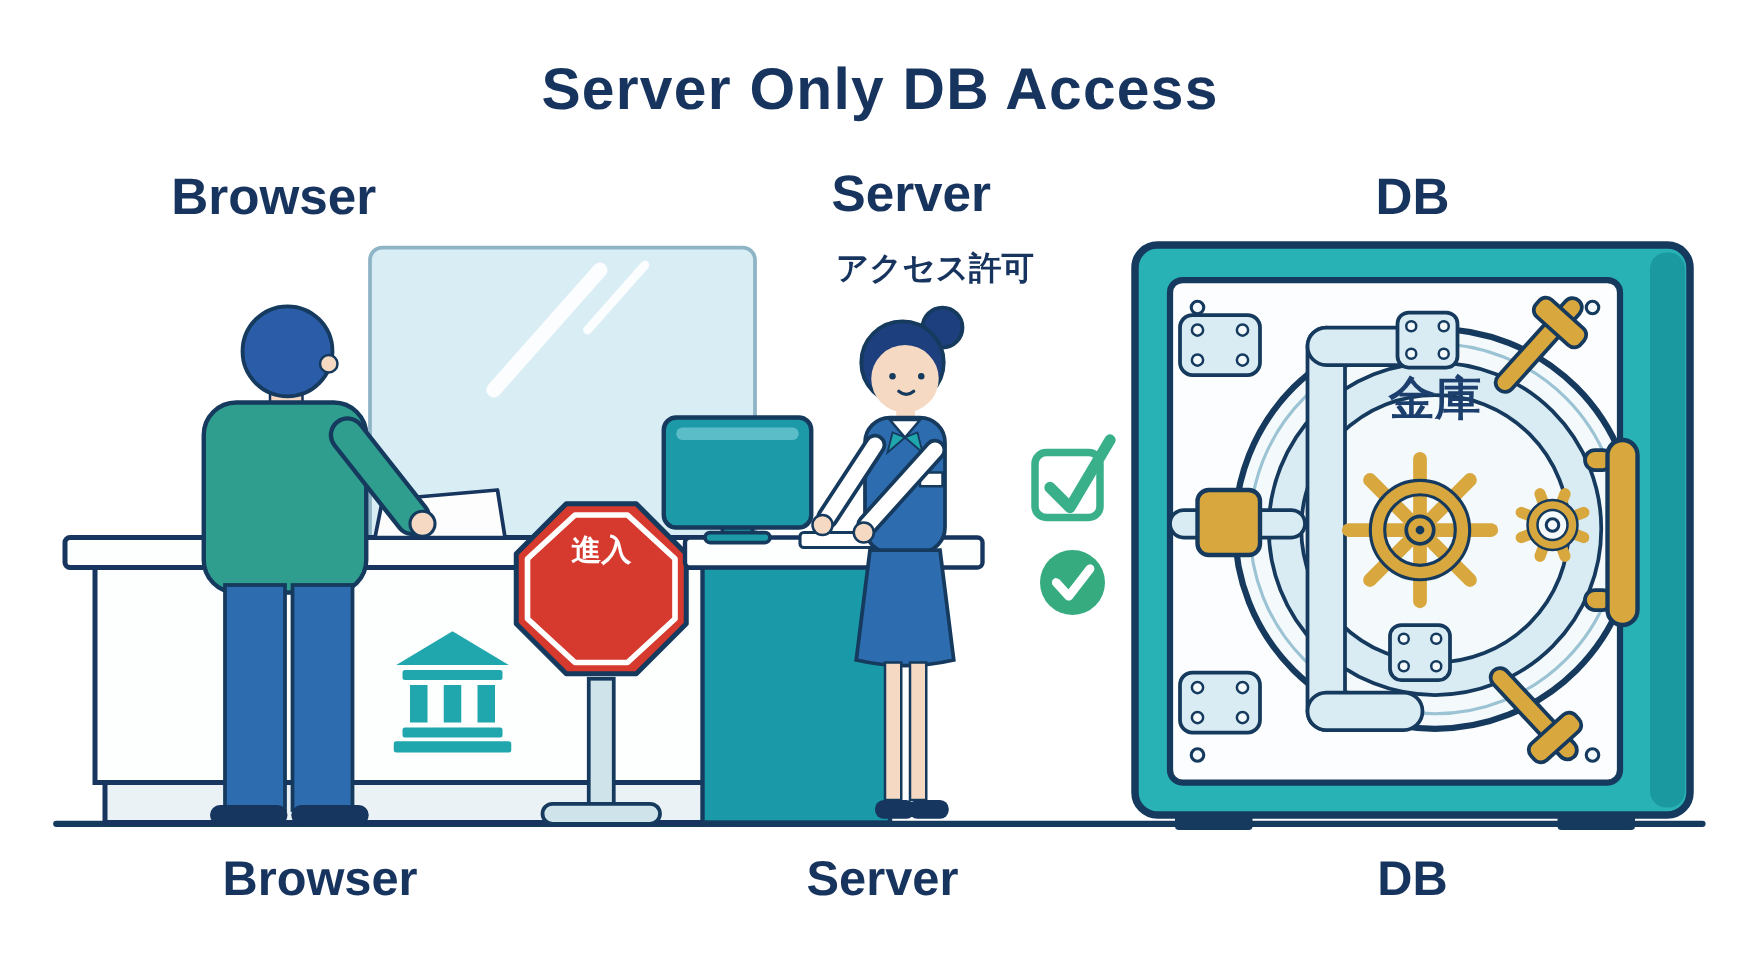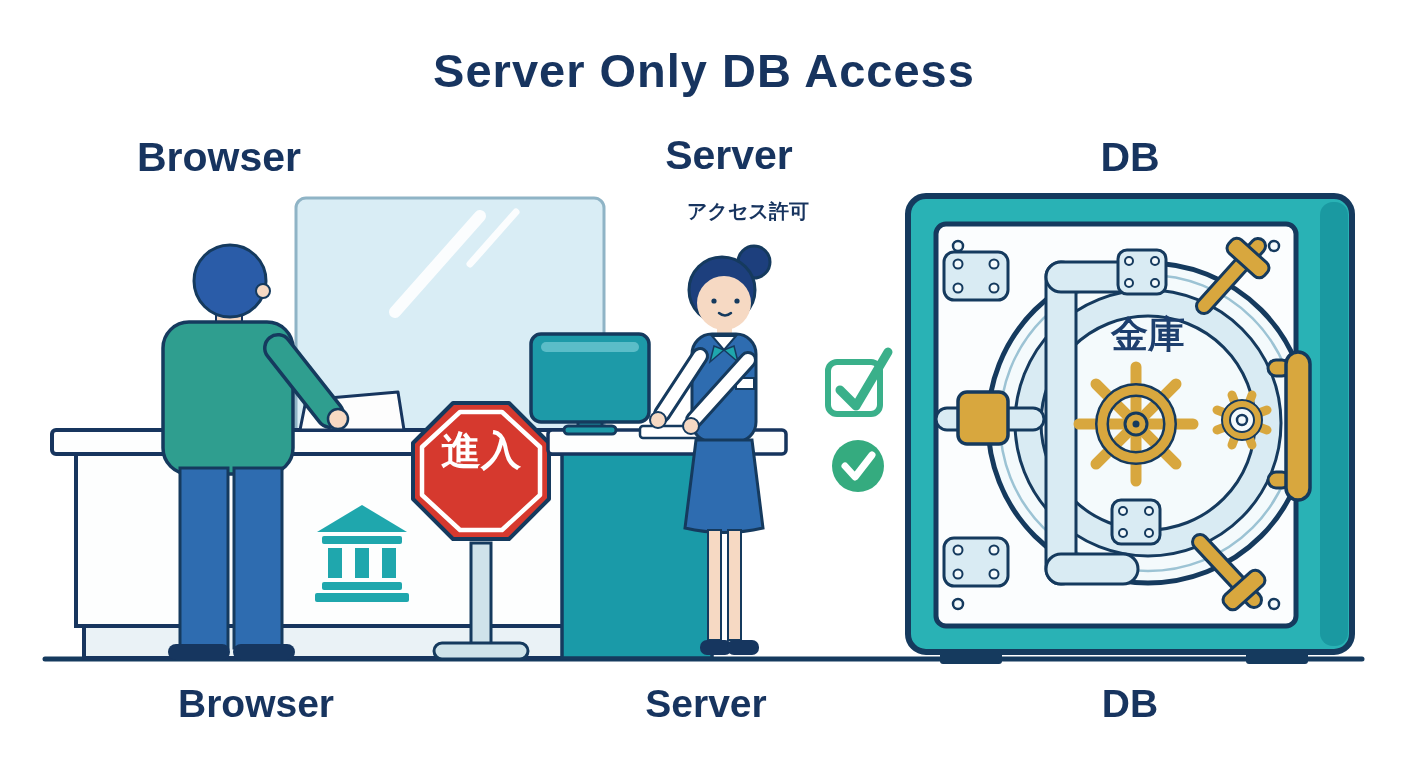--- a/index.html
+++ b/index.html
@@ -9,30 +9,30 @@
   }
   .stage svg{position:absolute;left:0;top:0;}
   .lbl{
     position:absolute;color:#17345f;font-weight:bold;text-align:center;
     line-height:1.05;white-space:nowrap;
   }
   .title{left:0;right:0;top:46px;font-size:47px;letter-spacing:1px;}
   .top-browser{left:99px;width:240px;top:136px;font-size:41px;}
   .top-server{left:609px;width:240px;top:134px;font-size:41px;}
   .top-db{left:1030px;width:200px;top:136px;font-size:41px;}
-  .access{left:598px;width:300px;top:201px;font-size:20px;}
+  .access{left:598px;width:300px;top:201px;font-size:26px;}
   .bot-browser{left:136px;width:240px;top:684px;font-size:39px;}
   .bot-server{left:586px;width:240px;top:684px;font-size:39px;}
   .bot-db{left:1030px;width:200px;top:684px;font-size:39px;}
   .stopsign-text{
     position:absolute;left:413px;top:427px;width:136px;text-align:center;
-    color:#ffffff;font-weight:bold;font-size:40px;line-height:1.15;
+    color:#ffffff;font-weight:bold;font-size:24px;line-height:1.15;
   }
   .stopsign-text span{display:block;}
-  .vault-label{left:1062px;width:172px;top:316px;font-size:37px;color:#1d3f6e;}
+  .vault-label{left:1062px;width:172px;top:300px;font-size:37px;color:#1d3f6e;}
 </style>
 </head>
 <body>
 
 <div class="stage">
 
 <svg width="1408" height="768" viewBox="0 0 1408 768">
 
   <line x1="45" y1="659" x2="1362" y2="659" stroke="#153a5e" stroke-width="5" stroke-linecap="round"></line>
 

